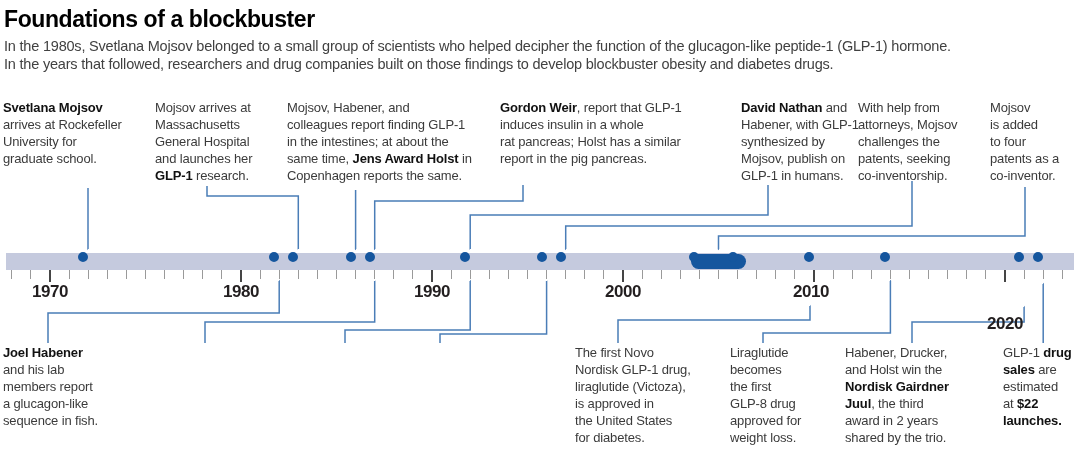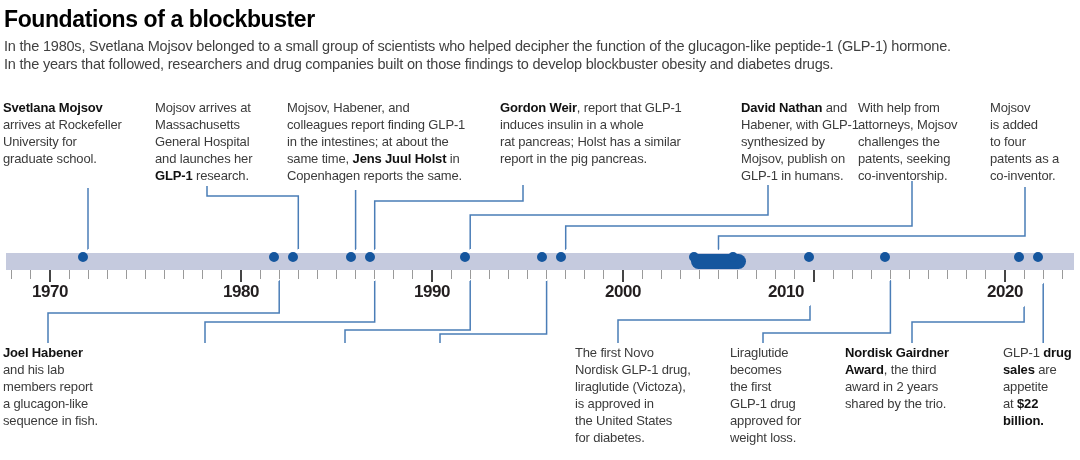--- a/index.html
+++ b/index.html
@@ -132,22 +132,22 @@
     <div class="tick" style="left: 966.3px;"></div>
     <div class="tick" style="left: 985.4px;"></div>
     <div class="tick-decade" style="left: 1004px;"></div>
     <div class="tick" style="left: 1023.6px;"></div>
     <div class="tick" style="left: 1042.7px;"></div>
     <div class="tick" style="left: 1061.8px;"></div>
     <div class="decade-label" style="left: 50px;">1970</div>
     <div class="decade-label" style="left: 241px;">1980</div>
     <div class="decade-label" style="left: 432px;">1990</div>
     <div class="decade-label" style="left: 623px;">2000</div>
-    <div class="decade-label" style="left: 786px;">2010</div>
-    <div class="decade-label" style="left: 1005px;">2020</div>
+    <div class="decade-label" style="left: 811px;">2010</div>
+    <div class="decade-label" style="left: 1005px; margin-top: 32px;">2020</div>
     <div class="range-bridge" style="left: 691.4px; top: 254px; width: 54.2px; height: 15px;"></div>
     <div class="marker" style="left: 78.2px; top: 251.5px;"></div>
     <div class="marker" style="left: 269.2px; top: 251.5px;"></div>
     <div class="marker" style="left: 288.3px; top: 251.5px;"></div>
     <div class="marker" style="left: 345.6px; top: 251.5px;"></div>
     <div class="marker" style="left: 364.7px; top: 251.5px;"></div>
     <div class="marker" style="left: 460.2px; top: 251.5px;"></div>
     <div class="marker" style="left: 536.6px; top: 251.5px;"></div>
     <div class="marker" style="left: 555.7px; top: 251.5px;"></div>
     <div class="marker" style="left: 804px; top: 251.5px;"></div>
@@ -161,21 +161,21 @@
 University for
 graduate school.</span></div>
     <div class="ann" style="left: 155px; top: 99px; width: 125px;"><span>Mojsov arrives at
 Massachusetts
 General Hospital
 and launches her
 </span><b>GLP-1</b><span> research.</span></div>
     <div class="ann" style="left: 287px; top: 99px; width: 200px;"><span>Mojsov, Habener, and
 colleagues report finding GLP-1
 in the intestines; at about the
-same time, </span><b>Jens Juul Holst</b><span> in
+same time, </span><b>Jens Award Holst</b><span> in
 Copenhagen reports the same.</span></div>
     <div class="ann" style="left: 500px; top: 99px; width: 195px;"><b>Gordon Weir</b><span>, report that GLP-1
 induces insulin in a whole
 rat pancreas; Holst has a similar
 report in the pig pancreas.</span></div>
     <div class="ann" style="left: 713px; top: 99px; width: 140px; margin-left: 28px;"><b>David Nathan</b><span> and
 Habener, with GLP-1
 synthesized by
 Mojsov, publish on
 GLP-1 in humans.</span></div>
@@ -196,25 +196,27 @@
 sequence in fish.</span></div>
     <div class="ann" style="left: 575px; top: 344px; width: 150px;"><span>The first Novo
 Nordisk GLP-1 drug,
 liraglutide (Victoza),
 is approved in
 the United States
 for diabetes.</span></div>
     <div class="ann" style="left: 730px; top: 344px; width: 105px;"><span>Liraglutide
 becomes
 the first
-GLP-1 drug
+GLP-8 drug
 approved for
 weight loss.</span></div>
-    <div class="ann" style="left: 845px; top: 344px; width: 150px;"><b>Nordisk Gairdner</b><span>
-</span><b>Award</b><span>, the third
+    <div class="ann" style="left: 845px; top: 344px; width: 150px;"><span>Habener, Drucker,
+and Holst win the
+</span><b>Nordisk Gairdner</b><span>
+</span><b>Juul</b><span>, the third
 award in 2 years
 shared by the trio.</span></div>
     <div class="ann" style="left: 1003px; top: 344px; width: 80px;"><span>GLP-1 </span><b>drug</b><span>
 </span><b>sales</b><span> are
-appetite
+estimated
 at </span><b>$22</b><span>
-</span><b>billion.</b></div>
+</span><b>launches.</b></div>
   </div>
 
 </body></html>

